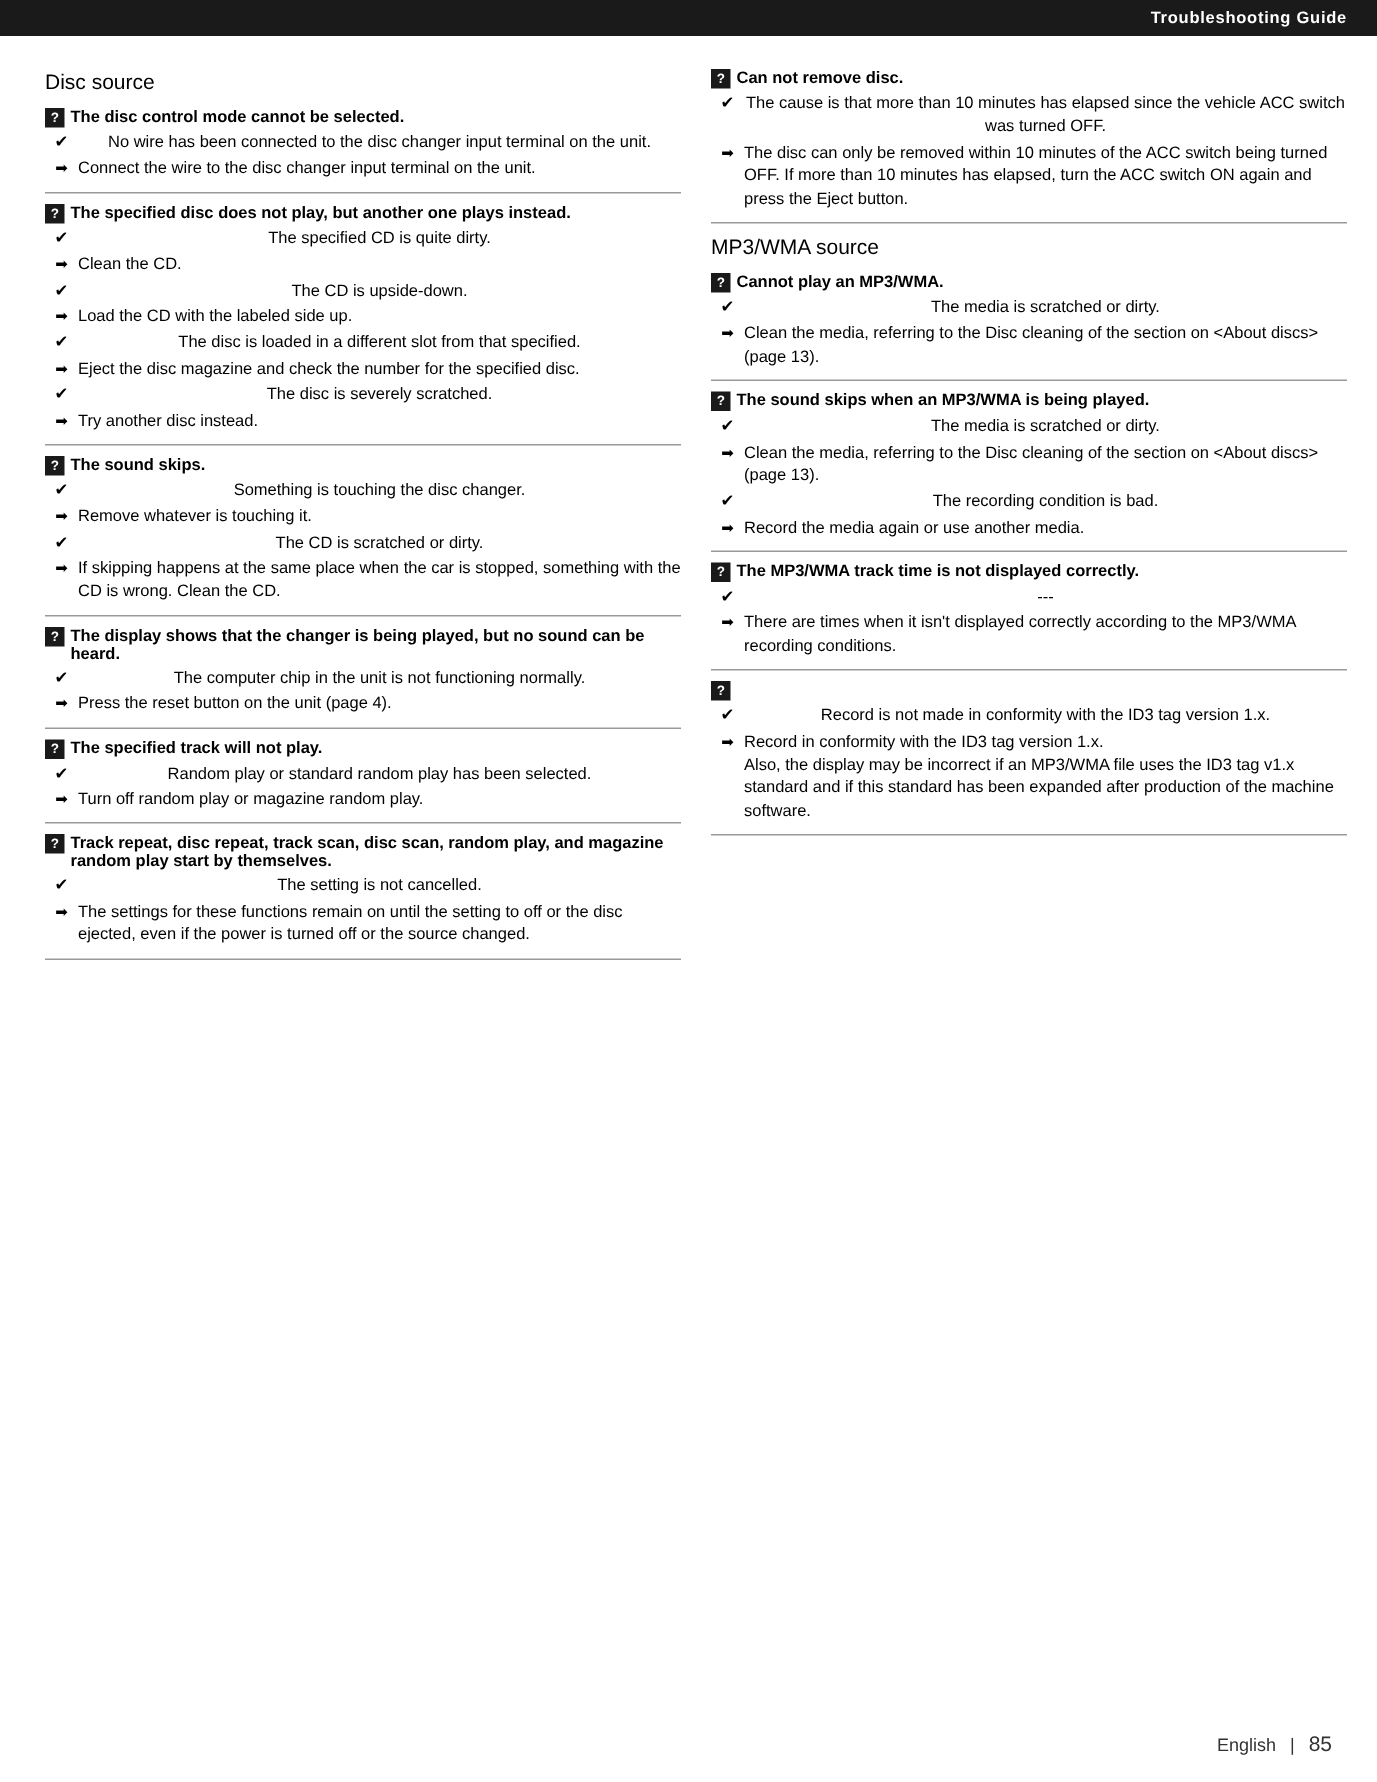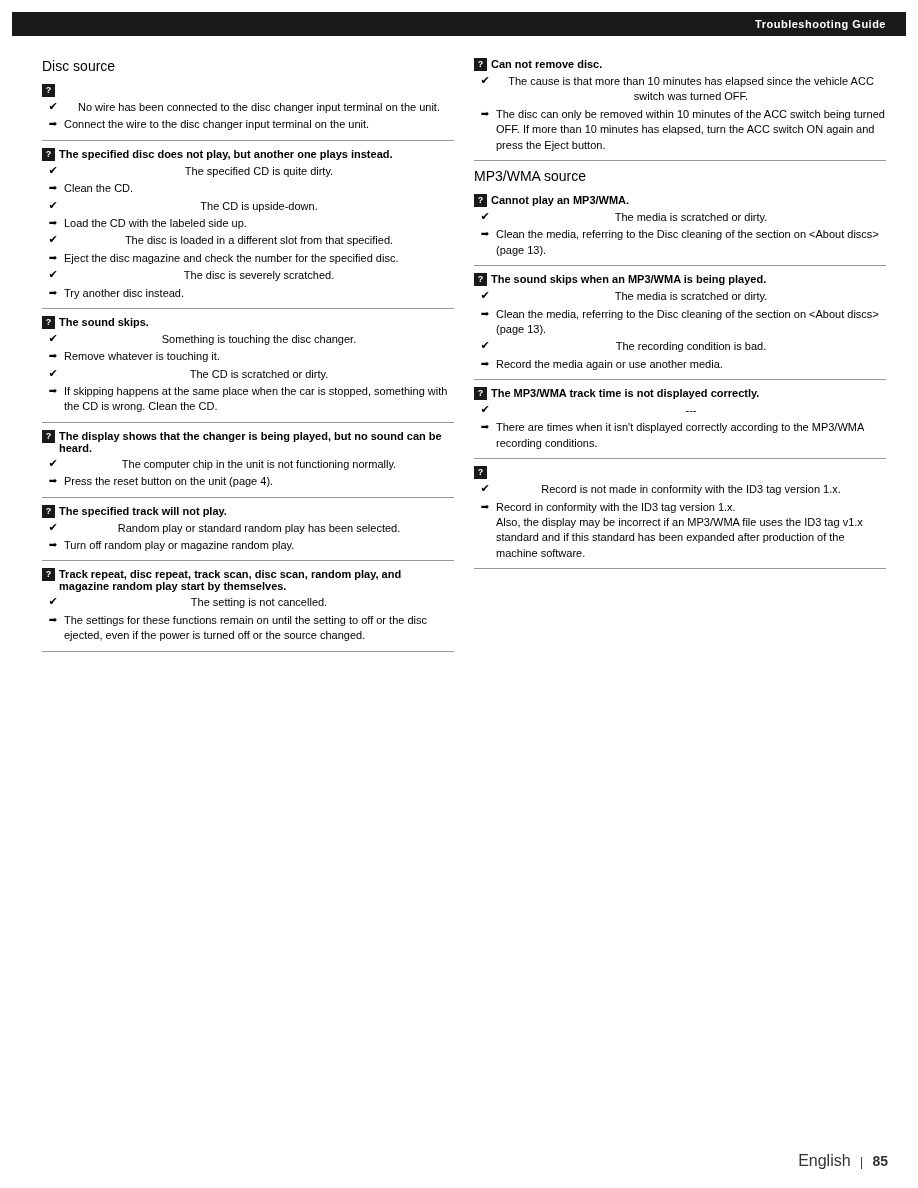--- a/index.html
+++ b/index.html
@@ -8,21 +8,21 @@
       font-size: 11px;
       background: #fff;
       color: #000;
       width: 918px;
       min-height: 1188px;
       position: relative;
     }
     .page {
       width: 918px;
       min-height: 1188px;
-      padding: 12px;
+      padding: 0;
       position: relative;
     }
     
     .header-bar {
       background: #1a1a1a;
       color: #fff;
       text-align: right;
       padding: 6px 20px;
       font-size: 11px;
       font-weight: bold;
@@ -121,45 +121,46 @@
     }
     
     .footer {
       position: absolute;
       bottom: 18px;
       right: 30px;
       font-size: 12px;
       color: #333;
     }
     .footer-lang {
-      font-size: 16px;
+      font-size: 12px;
     }
     .footer-page {
       font-size: 14px;
-      font-weight: bold;
+      font-weight: normal;
     }
     
   </style>
 </head>
 <body>
 
 <div class="page">
 
   <div class="header-bar">
     <span>Troubleshooting Guide</span>
   </div>
 
   <div class="content">
 
     <div class="column-left">
       <div class="section-title">Disc source</div>
 
       <div class="issue-block">
         <div class="issue-heading">
           <span class="q-icon">?</span>
+          <span class="issue-heading-text">The disc control mode cannot be selected.</span>
         </div>
         <div class="cause-item">
           <span class="cause-icon">✔</span>
           <span class="cause-text">No wire has been connected to the disc changer input terminal on the unit.</span>
         </div>
         <div class="action-item">
           <span class="action-icon">➡</span>
           <span class="action-text">Connect the wire to the disc changer input terminal on the unit.</span>
         </div>
       </div>

